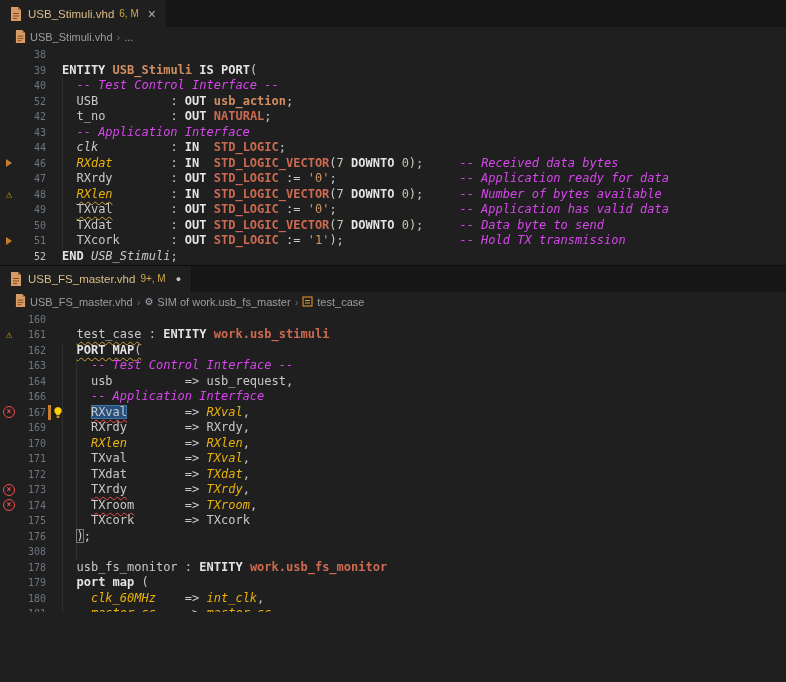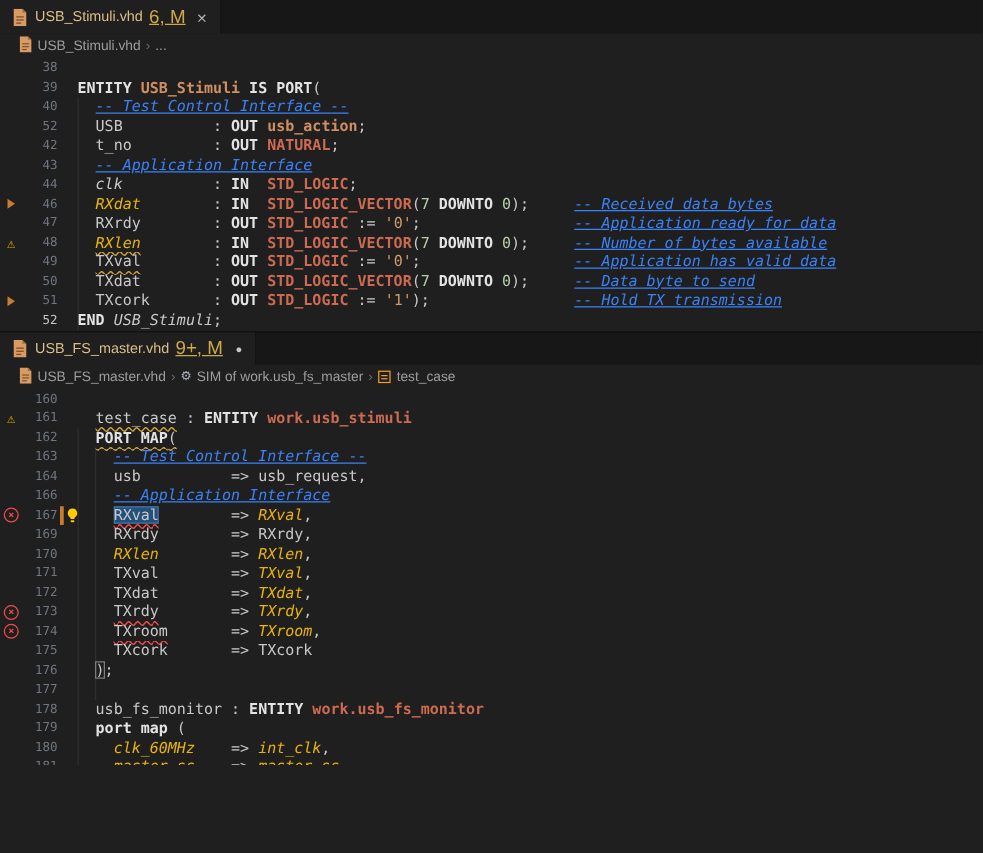--- a/index.html
+++ b/index.html
@@ -16,21 +16,21 @@
 
   .tabbar { height:27px; background:#171717; display:flex; align-items:stretch; flex:none; }
   #group2 .tabbar { border-top:1px solid #0e0e0e; }
   .tab {
     display:flex; align-items:center; gap:5px; padding:0 10px;
     background:#1f1f1f; border-right:1px solid #131313;
     font-size:11.5px; cursor:pointer; white-space:nowrap;
   }
   .tabicon { width:13px; height:15px; display:flex; align-items:center; flex:none; }
   .tab-label { color:#dbbd87; }
-  .tab-badge { color:#cfa848; font-size:15px;text-decoration:underline; }
+  .tab-badge { color:#cfa848; font-size:10px; }
   .tab-close { color:#b0b0b0; font-size:14px; line-height:1; margin-left:4px; }
   .dirty { color:#c9c9c9; font-size:9px; margin-left:5px; }
 
   .breadcrumbs {
     height:20px; background:#1f1f1f; display:flex; align-items:center;
     padding-left:15px; font-size:11px; color:#9d9d9d; flex:none;
   }
   .crumb { display:flex; align-items:center; gap:4px; cursor:pointer; }
   .crumb-sep { color:#6b6b6b; margin:0 4px; font-size:11px; }
   .crumb .ic-file svg { width:11px; height:13px; }
@@ -48,21 +48,21 @@
   .num { width:28px; flex:none; text-align:right; color:#6e7681; font-size:10px; }
   .num.active { color:#c6c6c6; }
   .slot { width:16px; flex:none; display:flex; align-items:center; gap:1px; padding-left:2px; }
   .codetext { flex:1; white-space:pre; color:#c8c8c8; }
 
   .tk-k { color:#e3e3e3; font-weight:bold; }
   .tk-e { color:#d08e62; font-weight:bold; }
   .tk-y { color:#cd6a51; font-weight:bold; }
   .tk-s { color:#d19a66; }
   .tk-n { color:#b5cea8; }
-  .tk-c { color:#3b82f6; font-style:italic;text-decoration:underline; }
+  .tk-c { color:#d946ef; font-style:italic; }
   .tk-p { color:#c8c8c8; }
   .tk-i { color:#c8c8c8; font-style:italic; }
   .tk-o { color:#eab308; font-style:italic; }
   .sq-w { text-decoration:underline; text-decoration-style:wavy; text-decoration-color:#cfa23a;
           text-decoration-thickness:1px; text-underline-offset:3px; }
   .sq-e { text-decoration:underline; text-decoration-style:wavy; text-decoration-color:#f14c4c;
           text-decoration-thickness:1px; text-underline-offset:3px; }
   .sel { background:#26507c; outline:1px solid rgba(96,146,198,.55); outline-offset:-1px; }
   .brk { outline:1px solid #7d7d7d; outline-offset:-1px; }
 
@@ -368,21 +368,21 @@
             <span class="codetext"><span class="tk-p">    </span><span class="tk-p">TXcork</span><span class="tk-p">       =&gt; </span><span class="tk-p">TXcork</span></span>
           </div>
           <div class="cl">
             <span class="glyph"></span>
             <span class="num">176</span>
             <span class="slot"></span>
             <span class="codetext"><span class="tk-p">  </span><span class="tk-p brk">)</span><span class="tk-p">;</span></span>
           </div>
           <div class="cl">
             <span class="glyph"></span>
-            <span class="num">177</span>
+            <span class="num">308</span>
             <span class="slot"></span>
             <span class="codetext"></span>
           </div>
           <div class="cl">
             <span class="glyph"></span>
             <span class="num">178</span>
             <span class="slot"></span>
             <span class="codetext"><span class="tk-p">  </span><span class="tk-p">usb_fs_monitor</span><span class="tk-p"> : </span><span class="tk-k">ENTITY</span><span class="tk-p"> </span><span class="tk-y">work.usb_fs_monitor</span></span>
           </div>
           <div class="cl">

